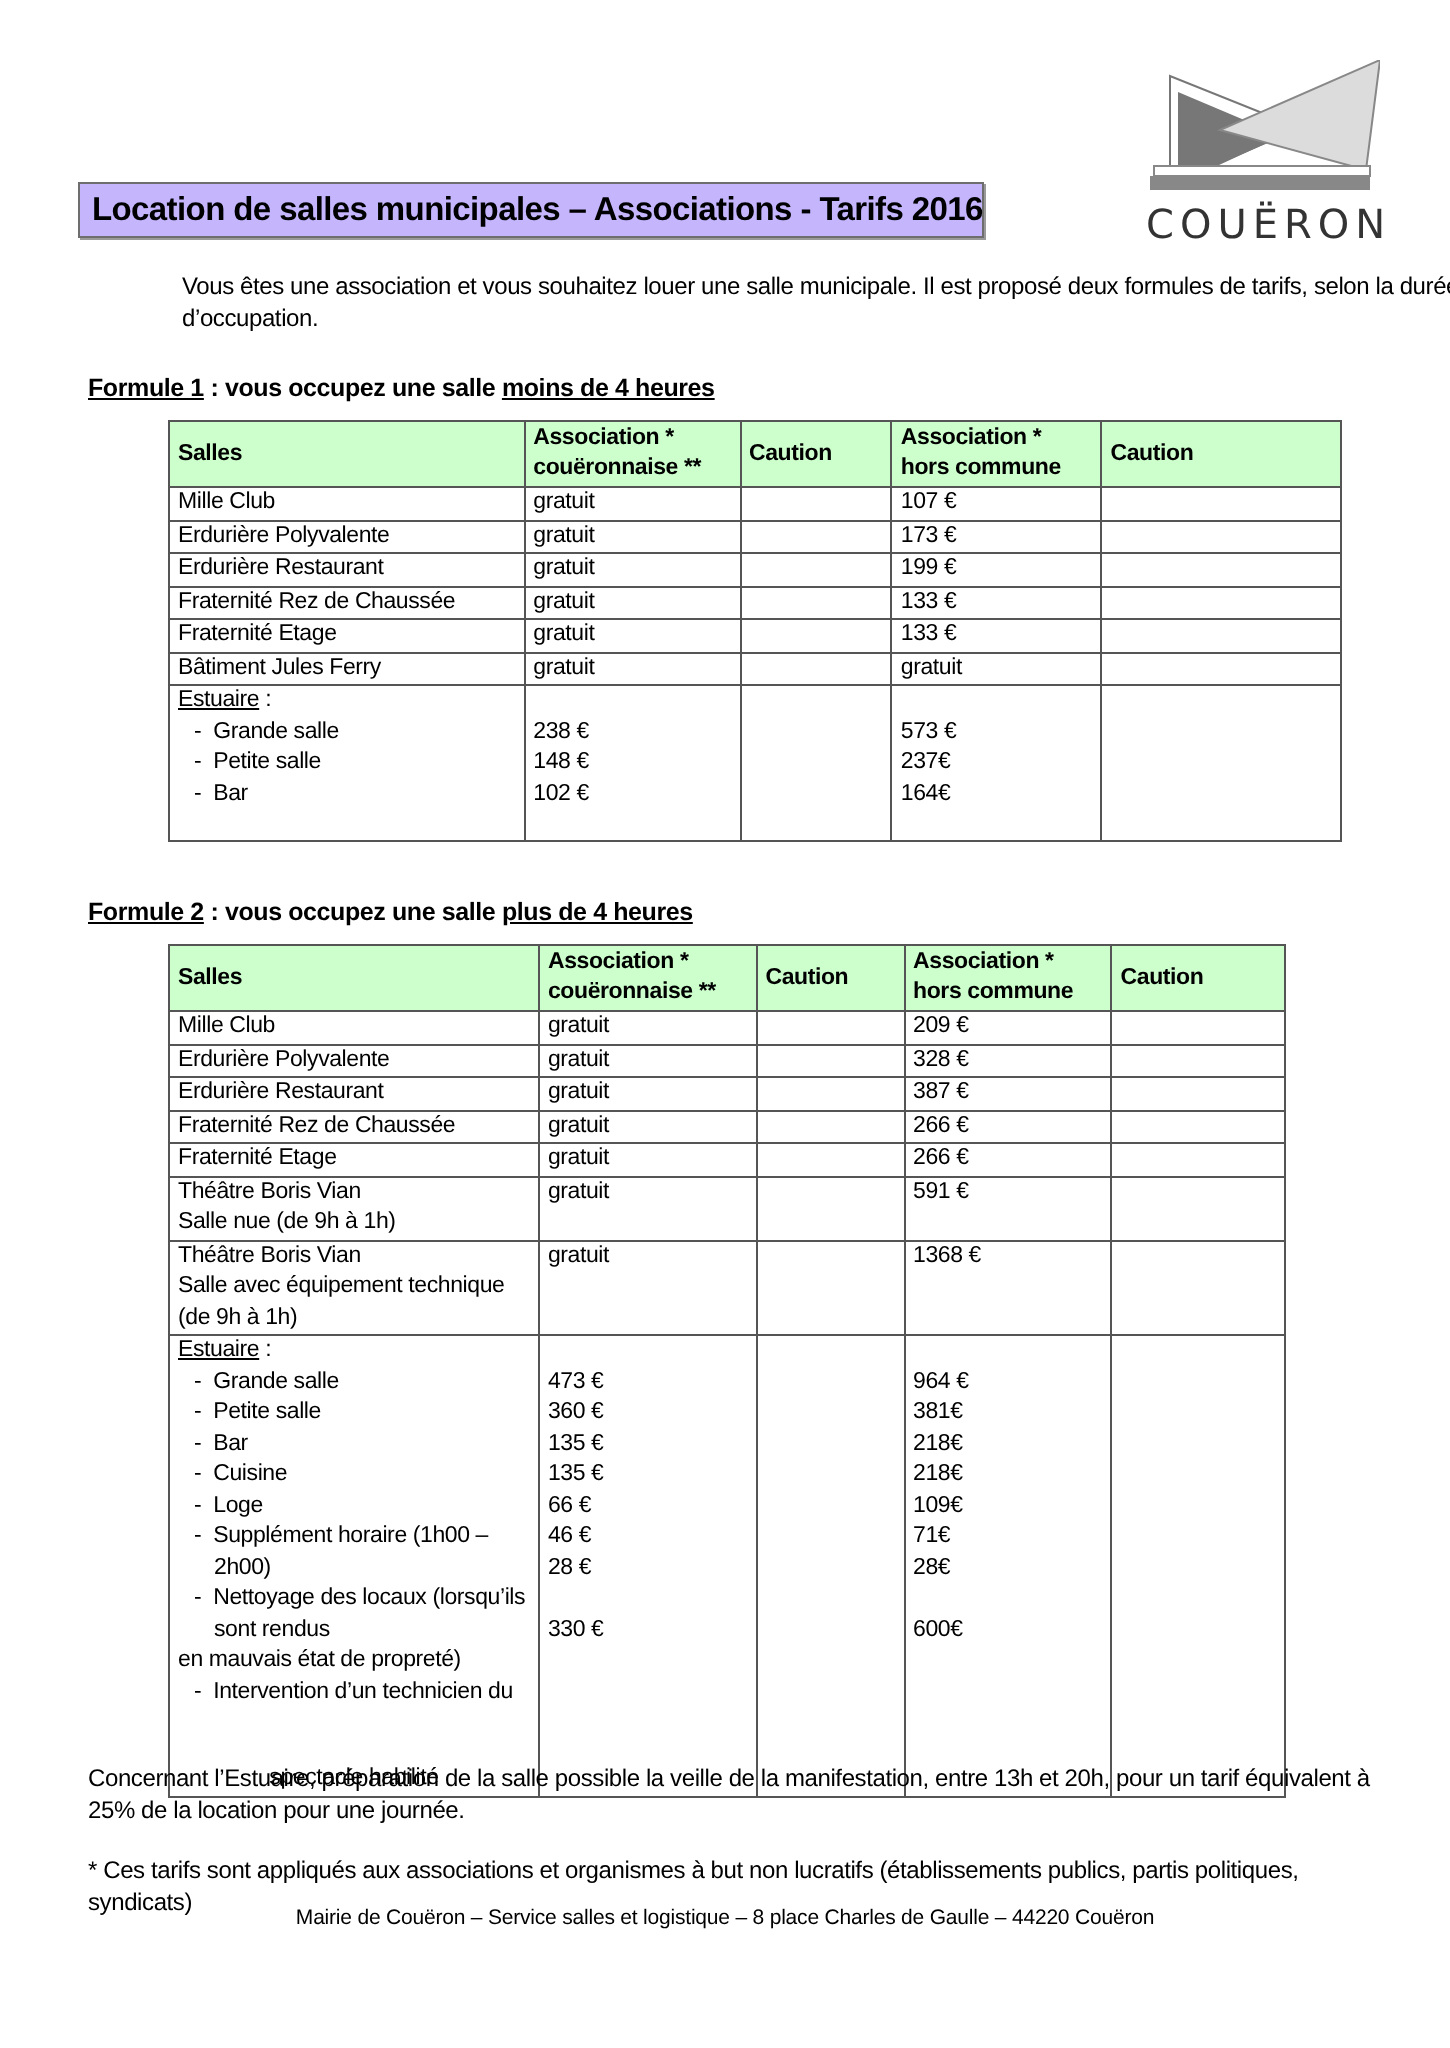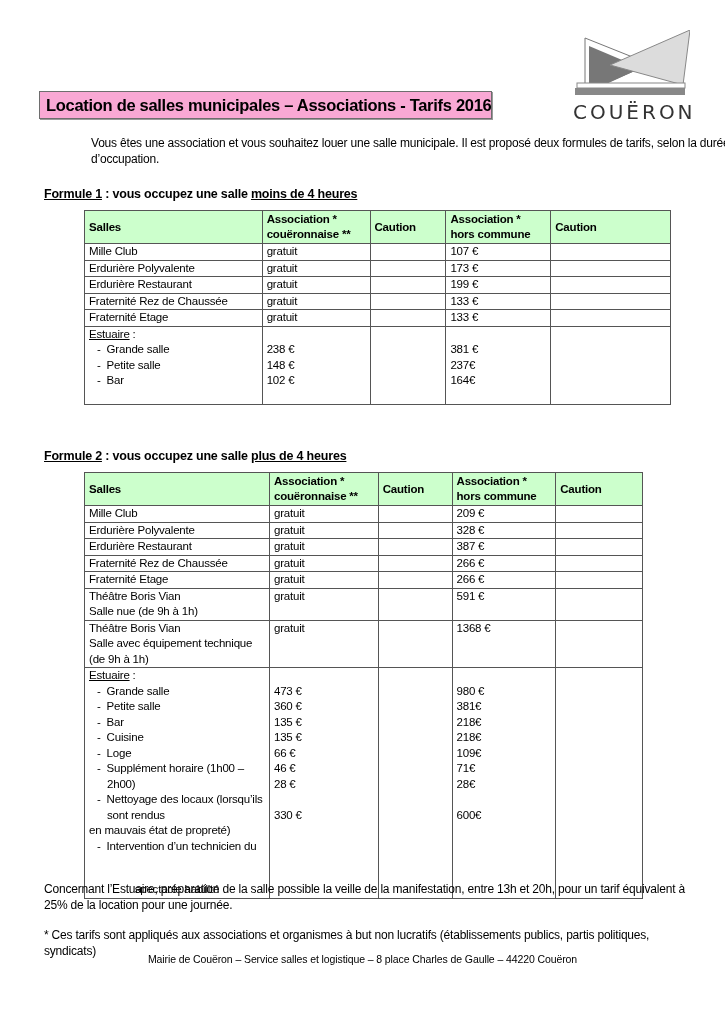--- a/index.html
+++ b/index.html
@@ -9,21 +9,21 @@
   }
   .logo { position: absolute; left: 565px; top: 30px; width: 125px; height: 100px; }
   .logo svg { display: block; }
   .logo-text {
     position: absolute; left: 8px; top: 70px; width: 118px; text-align: center;
     font-family: "DejaVu Sans", sans-serif; font-size: 20px; letter-spacing: 3px;
     color: #333; font-weight: normal;
   }
   .title-box {
     position: absolute; left: 39px; top: 91px; width: 453px; height: 28px;
-    background: #f9a8d4; border: 1px solid #6e6e6e;
+    background: #c4b5fd; border: 1px solid #6e6e6e;
     box-shadow: 1px 1px 0 #9a9a9a;
     display: flex; align-items: center; padding-left: 6px; box-sizing: border-box;
   }
   .title-box span {
     font-weight: bold; font-size: 16.5px; letter-spacing: -0.3px; white-space: nowrap;
     font-stretch: condensed;
   }
   .intro {
     position: absolute; left: 44px; top: 135px; width: 640px;
     font-size: 12px; line-height: 16px; letter-spacing: -0.2px; margin-left: 47px;
@@ -131,37 +131,44 @@
     <td>133 €</td>
     <td></td>
   </tr>
   <tr>
     <td>Fraternité Etage</td>
     <td>gratuit</td>
     <td></td>
     <td>133 €</td>
     <td></td>
   </tr>
+  <tr>
+    <td>Bâtiment Jules Ferry</td>
+    <td>gratuit</td>
+    <td></td>
+    <td>gratuit</td>
+    <td></td>
+  </tr>
   <tr style="height:78px">
     <td>
       <span class="vline"><span class="uline">Estuaire</span><span> :</span></span>
       <span class="sub">-  Grande salle</span>
       <span class="sub">-  Petite salle</span>
       <span class="sub">-  Bar</span>
     </td>
     <td>
       <span class="vline">&nbsp;</span>
       <span class="vline">238 €</span>
       <span class="vline">148 €</span>
       <span class="vline">102 €</span>
     </td>
     <td></td>
     <td>
       <span class="vline">&nbsp;</span>
-      <span class="vline">381 €</span>
+      <span class="vline">573 €</span>
       <span class="vline">237€</span>
       <span class="vline">164€</span>
     </td>
     <td></td>
   </tr>
 </tbody>
   </table>
 
 <div class="formula-heading" style="top:449px;">
   <u>Formule 2</u><span style="white-space:pre"> : vous occupez une salle </span><u>plus de 4 heures</u>
@@ -269,21 +276,21 @@
       <span class="vline">135 €</span>
       <span class="vline">66 €</span>
       <span class="vline">46 €</span>
       <span class="vline">28 €</span>
       <span class="vline">&nbsp;</span>
       <span class="vline">330 €</span>
     </td>
     <td></td>
     <td>
       <span class="vline">&nbsp;</span>
-      <span class="vline">980 €</span>
+      <span class="vline">964 €</span>
       <span class="vline">381€</span>
       <span class="vline">218€</span>
       <span class="vline">218€</span>
       <span class="vline">109€</span>
       <span class="vline">71€</span>
       <span class="vline">28€</span>
       <span class="vline">&nbsp;</span>
       <span class="vline">600€</span>
     </td>
     <td></td>

